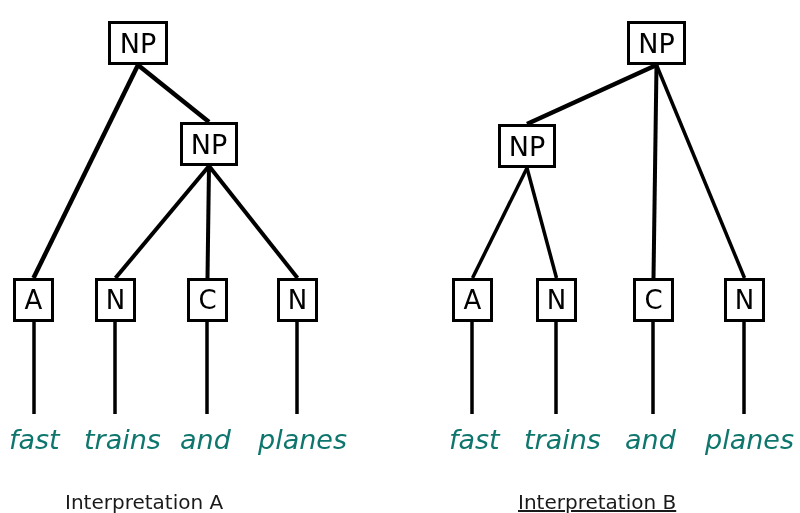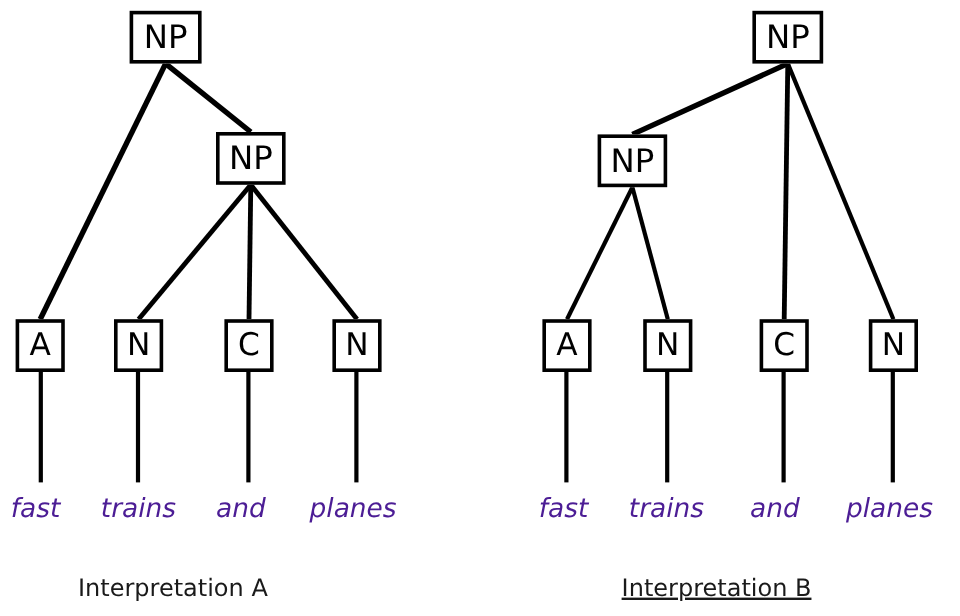--- a/index.html
+++ b/index.html
@@ -11,21 +11,21 @@
     width: 800px;
     height: 513px;
     position: relative;
     overflow: hidden;
     font-family: "DejaVu Sans", "Liberation Sans", sans-serif;
     color: #000000;
   }
   #figure {
     position: absolute;
     left: 0;
-    top: 4px;
+    top: 16px;
     width: 800px;
     height: 395px;
   }
   .node-box {
     position: absolute;
     box-sizing: border-box;
     border: 3px solid #000000;
     background: #ffffff;
     display: flex;
     align-items: center;
@@ -37,24 +37,24 @@
     color: #000000;
     z-index: 5;
   }
   .node-box.leaf {
     font-size: 26px;
   }
   .word-label {
     position: absolute;
     font-family: "DejaVu Sans", "Liberation Sans", sans-serif;
     font-style: italic;
-    font-size: 22px;
+    font-size: 27px;
     line-height: 1;
     white-space: nowrap;
-    color: #4c1d95;
+    color: #0f766e;
     z-index: 4;
   }
   .caption {
     position: absolute;
     font-family: "DejaVu Sans", "Liberation Sans", sans-serif;
     font-size: 20px;
     line-height: 1;
     white-space: nowrap;
     color: #1a1a1a;
     z-index: 4;

